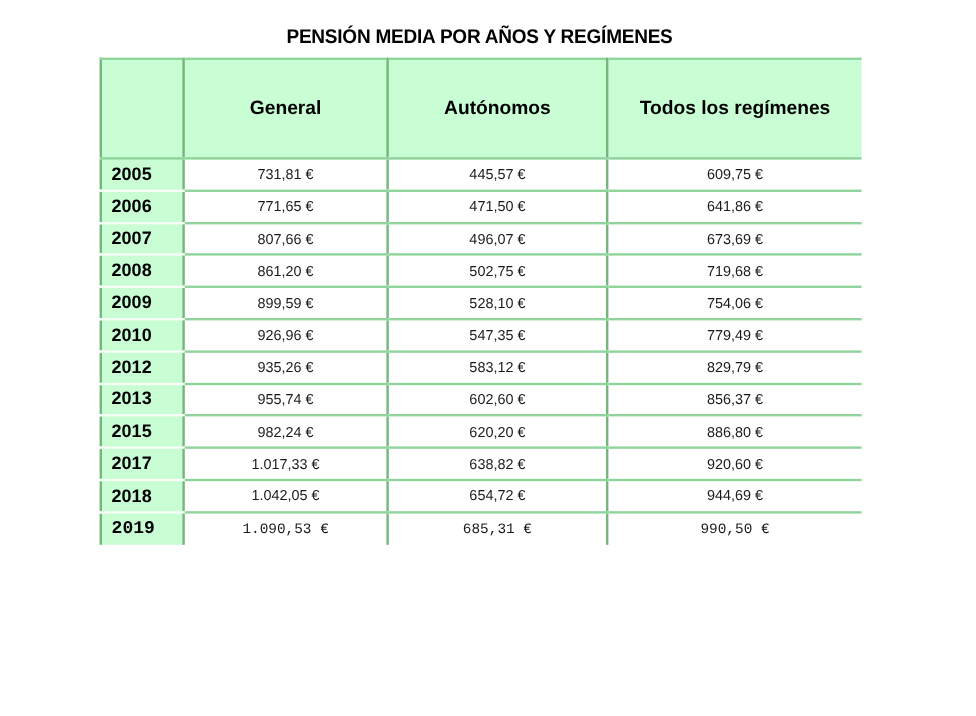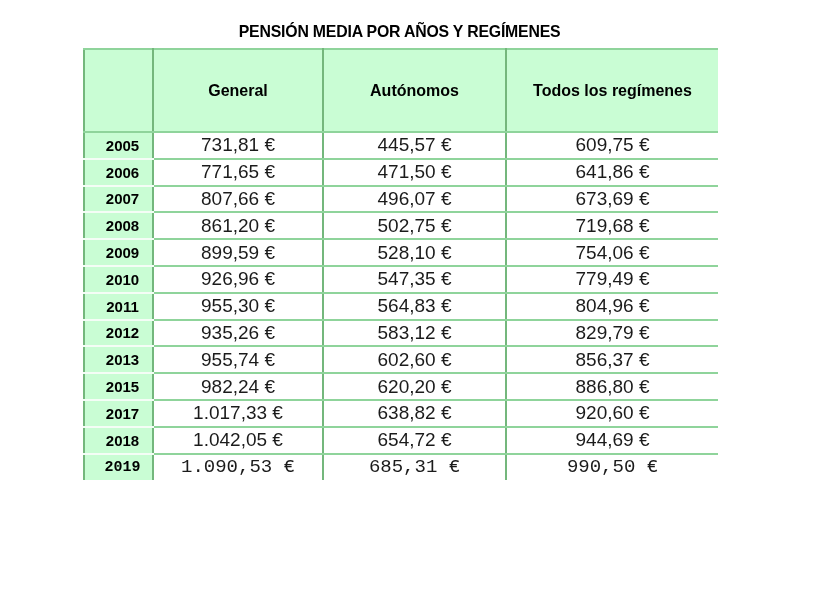--- a/index.html
+++ b/index.html
@@ -62,28 +62,28 @@
     padding: 0;
   }
   thead th.divider, tbody td.divider { border-left: 2px solid var(--v-border); }
 
   tbody th.year-col {
     background: var(--cell-fill);
     height: 26.8px;
     font-size: 15px;
     font-weight: 700;
     color: #000000;
-    text-align: center;
+    text-align: left;
     vertical-align: middle;
     padding: 0 0 0 8px;
     border-bottom: 2px solid var(--year-sep);
   }
   tbody td {
     height: 26.8px;
-    font-size: 19px;
+    font-size: 12px;
     font-weight: 400;
     color: var(--text);
     text-align: center;
     vertical-align: middle;
     padding: 0;
     border-bottom: 2px solid var(--h-border);
     background: #ffffff;
   }
   tbody tr:last-child th.year-col,
   tbody tr:last-child td { border-bottom: none; font-family: Liberation Mono, monospace; }
@@ -142,26 +142,20 @@
           <td class="divider">528,10 €</td>
           <td class="divider">754,06 €</td>
         </tr>
         <tr>
           <th class="year-col">2010</th>
           <td class="divider">926,96 €</td>
           <td class="divider">547,35 €</td>
           <td class="divider">779,49 €</td>
         </tr>
         <tr>
-          <th class="year-col">2011</th>
-          <td class="divider">955,30 €</td>
-          <td class="divider">564,83 €</td>
-          <td class="divider">804,96 €</td>
-        </tr>
-        <tr>
           <th class="year-col">2012</th>
           <td class="divider">935,26 €</td>
           <td class="divider">583,12 €</td>
           <td class="divider">829,79 €</td>
         </tr>
         <tr>
           <th class="year-col">2013</th>
           <td class="divider">955,74 €</td>
           <td class="divider">602,60 €</td>
           <td class="divider">856,37 €</td>

